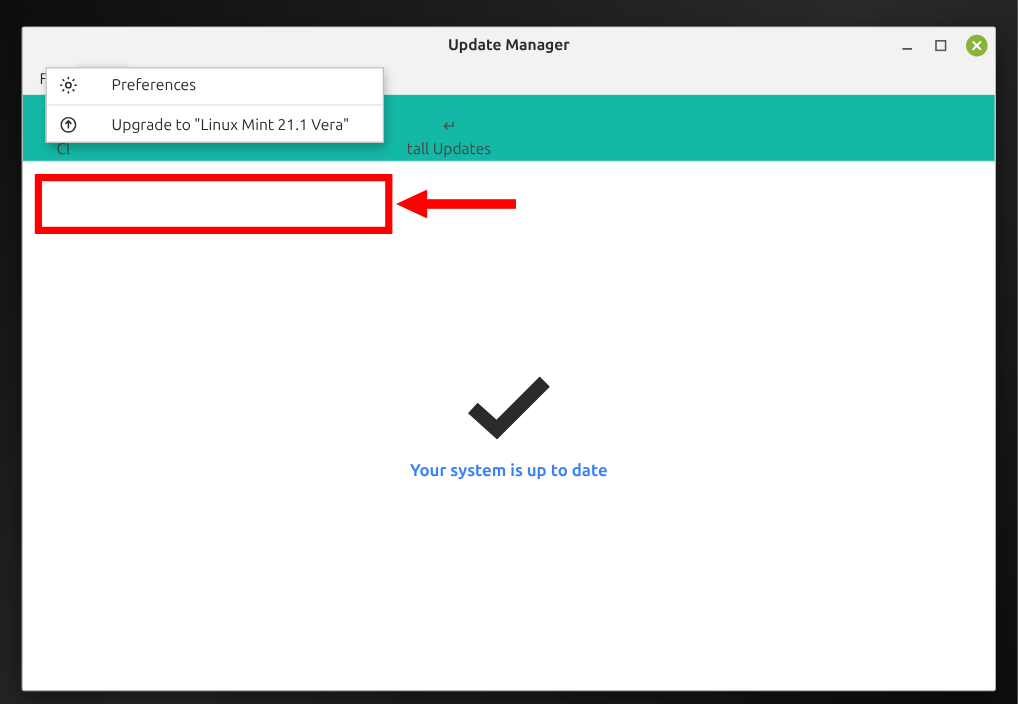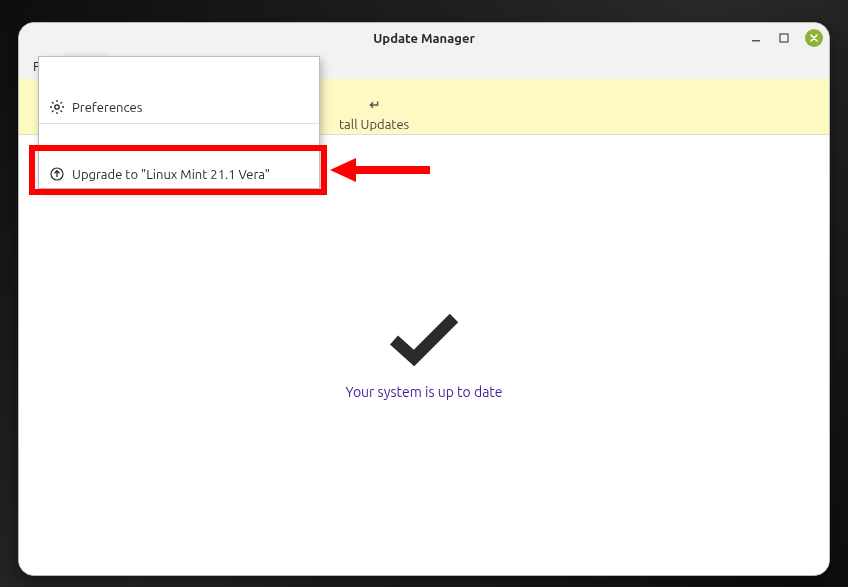--- a/index.html
+++ b/index.html
@@ -5,21 +5,21 @@
   * { box-sizing: border-box; margin: 0; padding: 0; }
   html, body { width: 848px; height: 587px; overflow: hidden; font-family: "Ubuntu", "Segoe UI", sans-serif; }
   body { background: #1a1a1a; position: relative; }
 
   .window {
     position: absolute;
     left: 18px; top: 22px;
     width: 812px; height: 554px;
     background: #ffffff;
     border: 1px solid #b8b8b8;
-    border-radius: 16px;
+    border-radius: 2px;
     box-shadow: 0 8px 24px rgba(0,0,0,0.5);
     display: flex;
     flex-direction: column;
     overflow: hidden;
   }
 
   
   .titlebar {
     height: 30px;
     background: #f2f2f2;
@@ -90,40 +90,39 @@
     border: 1px solid #bdbdbd;
     box-shadow: 2px 4px 8px rgba(0,0,0,0.25);
     z-index: 20;
     font-size: 13px;
   }
   .dd-item {
     height: 28px;
     display: flex;
     align-items: center;
     padding: 0 10px 0 10px;
-    gap: 7px;
-    cursor: pointer;
-    color: #2b2b2b;
-    margin-top: 36px;
+    gap: 28px;
+    cursor: pointer;
+    color: #2b2b2b;
   }
   .dd-item .dd-icon {
     width: 16px; height: 16px;
     display: flex; align-items: center; justify-content: center;
     flex-shrink: 0;
   }
   .dd-sep {
     height: 1px;
     background: #e0e0e0;
     margin: 2px 0;
   }
 
   
   .toolbar {
     height: 56px;
-    background: #fef9c3;
+    background: #14b8a6;
     border-bottom: 1px solid #ddd;
     display: flex;
     align-items: center;
     gap: 32px;
     padding-left: 36px;
     font-size: 13px;
     color: #444;
     flex-shrink: 0;
   }
   .tool-btn {
@@ -150,22 +149,22 @@
     justify-content: center;
     background: #ffffff;
     gap: 18px;
   }
   .big-check {
     width: 72px; height: 56px;
     color: #2b2b2b;
   }
   .status-text {
     font-size: 14px;
-    font-weight: 400;
-    color: #4c1d95;
+    font-weight: 700;
+    color: #3b82f6;
   }
 
   
   .annot-box {
     position: absolute;
     left: 29px; top: 145px;
     width: 298px; height: 50px;
     border: 6px solid #ff0000;
     z-index: 30;
     pointer-events: none;

